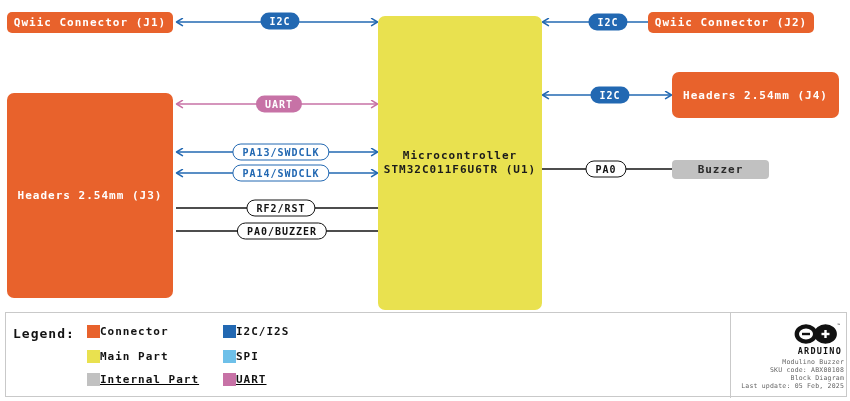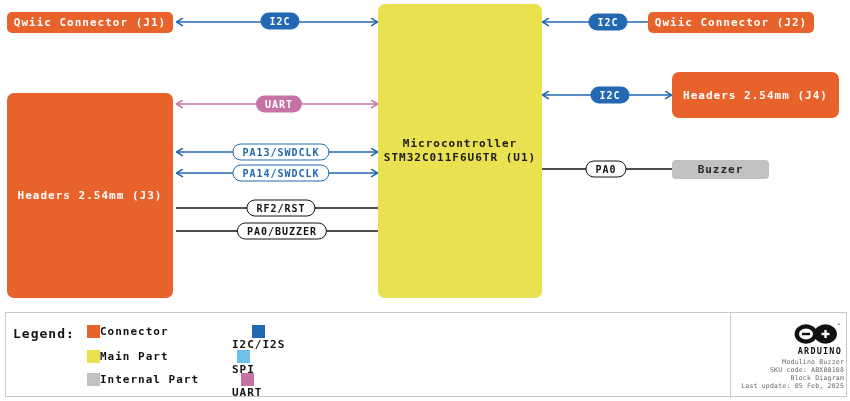--- a/index.html
+++ b/index.html
@@ -9,21 +9,21 @@
   .canvas { position: relative; width: 850px; height: 401px; background: #fff; overflow: hidden; }
 
   .wires { position: absolute; left: 0; top: 0; width: 850px; height: 401px; }
 
   .block {
     position: absolute; display: flex; align-items: center; justify-content: center;
     text-align: center; font-weight: bold; font-size: 11px; letter-spacing: 1px;
     color: #ffffff; border-radius: 5px; white-space: nowrap;
   }
   .block.big { border-radius: 7px; }
-  #block-u1 { flex-direction: column; color: #1b1b1b; line-height: 14px; }
+  #block-u1 { flex-direction: column; color: #1b1b1b; line-height: 14px; margin-top: 12px; }
   #block-buzzer { color: #2a2a2a; border-radius: 4px; }
 
   .pill {
     position: absolute; transform: translate(-50%, -50%);
     display: inline-flex; align-items: center; justify-content: center;
     height: 17px; padding: 0 9px; border-radius: 999px;
     font-weight: bold; font-size: 10px; letter-spacing: 1px; white-space: nowrap;
   }
   .pill.fill   { color: #ffffff; }
   .pill.oblue  { background: #ffffff; border: 1.7px solid #2268B2; color: #2268B2; }
@@ -31,22 +31,22 @@
 
   .legend {
     position: absolute; left: 5px; top: 312px; width: 842px; height: 85px;
     background: #ffffff; border: 1px solid #c9c9c9;
   }
   .legend-title { position: absolute; left: 7px; top: 13px; font-weight: bold; font-size: 13px; letter-spacing: 1px; color: #131313; }
   .litem { position: absolute; display: flex; align-items: center; }
   .swatch { width: 13px; height: 13px; flex: 0 0 13px; }
   .swatch.bordered { border: 1.7px solid #131313; }
   .llabel { font-weight: bold; font-size: 11px; letter-spacing: 1px; color: #131313; white-space: nowrap; }
-  .r1 { top: 12px; } .r2 { top: 37px; } .r3 { top: 60px; }
-  .c1 { left: 81px; } .c2 { left: 226px; flex-direction: column; } .c3 { left: 324px; }
+  .r1 { top: 12px; } .r2 { top: 37px; } .r3 { top: 60px; text-decoration: underline; }
+  .c1 { left: 81px; } .c2 { left: 217px; } .c3 { left: 324px; }
 
   .legend-divider { position: absolute; left: 724px; top: 0; width: 1px; height: 85px; background: #c9c9c9; }
 
   .footer { position: absolute; left: 725px; top: 0; width: 117px; height: 85px; }
   .brand-logo { position: absolute; right: 6px; top: 9px; }
   .brand-name { position: absolute; right: 6px; top: 33px; font-weight: bold; font-size: 8.5px; letter-spacing: 1.2px; color: #111; }
   .meta { position: absolute; right: 4px; top: 45px; text-align: right; font-size: 6.5px; line-height: 8px; color: #666; letter-spacing: 0.2px; white-space: nowrap; }
 </style>
 </head>
 <body>

